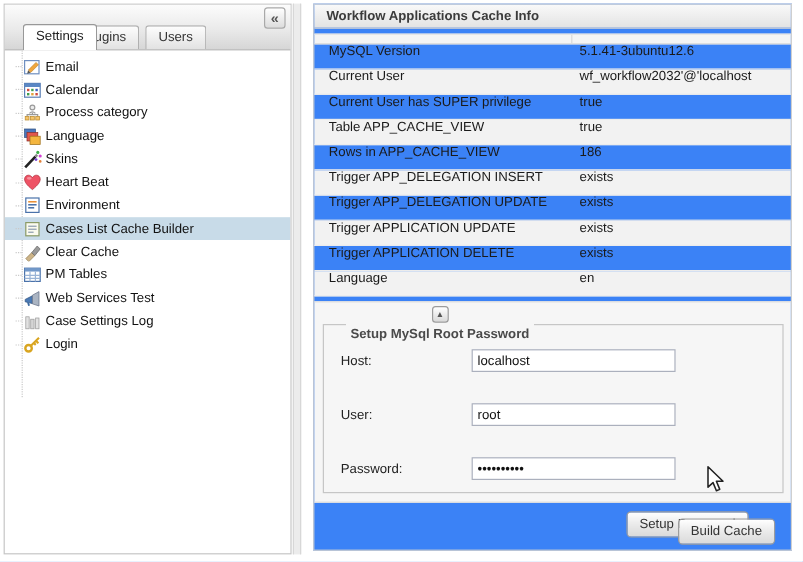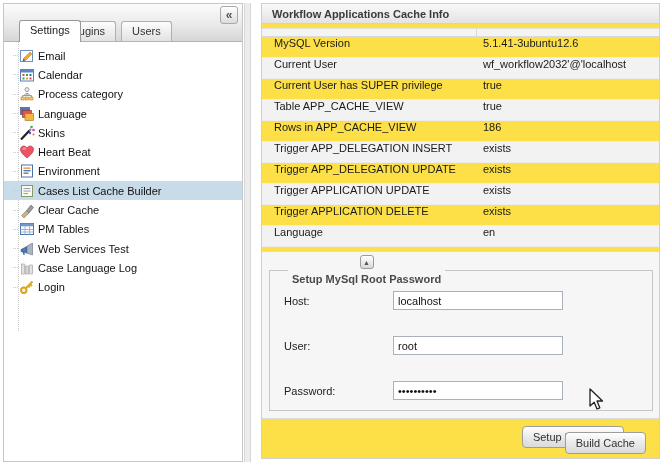--- a/index.html
+++ b/index.html
@@ -25,21 +25,21 @@
   .tree-item::before { content:""; width:5px; border-bottom:1px dotted #c9c9c9; margin-right:1px; }
   .tree-item.selected { background:#c8dbe8; }
   .tree-icon { width:16px; height:16px; margin-right:3px; flex:0 0 16px; }
   .tree-icon svg { width:16px; height:16px; display:block; }
 
   
   #splitter { position:absolute; left:244px; top:3px; width:7px; height:459px; background:#ececec;
               border-left:1px solid #d7d7d7; border-right:1px solid #d7d7d7; cursor:col-resize; }
 
   
-  #main-panel { position:absolute; left:261px; top:3px; width:399px; height:456px; background:#fde047;
+  #main-panel { position:absolute; left:261px; top:3px; width:399px; height:456px; background:#3b82f6;
                 border:1px solid #cfcfcf; }
   #panel-header { height:20px; background:linear-gradient(#f9f9f9,#e3e3e3); border-bottom:1px solid #d2d2d2;
                   font-size:11px; font-weight:bold; color:#3b3b3b; line-height:20px; padding-left:10px; }
   #info-table { margin-top:4px; }
   #col-header { position:relative; height:9px; background:#f4f4f4; border-top:1px solid #e2e2e2;
                 border-bottom:1px solid #d9d9d9; }
   #col-divider { position:absolute; left:214px; top:0; bottom:0; width:1px; background:#d9d9d9; }
   .info-row { display:flex; height:21px; align-items:flex-start; font-size:11px; color:#1a1a1a;
               border-bottom:1px solid #ececec; }
   .info-row:nth-child(even) { background:#f2f2f2; }
@@ -205,21 +205,21 @@
     <span class="tree-label">Web Services Test</span>
   </div>
         <div class="tree-item">
     <span class="tree-icon">
             <svg viewBox="0 0 16 16">
               <rect x="2.5" y="4" width="2.8" height="10" fill="#e2e2e2" stroke="#9a9a9a" stroke-width=".6"></rect>
               <rect x="6.6" y="6" width="2.8" height="8" fill="#d5d5d5" stroke="#9a9a9a" stroke-width=".6"></rect>
               <rect x="10.7" y="5" width="2.8" height="9" fill="#e2e2e2" stroke="#9a9a9a" stroke-width=".6"></rect>
             </svg>
           </span>
-    <span class="tree-label">Case Language Log</span>
+    <span class="tree-label">Case Settings Log</span>
   </div>
         <div class="tree-item">
     <span class="tree-icon">
             <svg viewBox="0 0 16 16">
               <circle cx="4.8" cy="11.2" r="2.7" fill="none" stroke="#d9a520" stroke-width="2"></circle>
               <path d="M7 9 L13.5 2.5 M11 5 l2 2 M9.2 6.8 l1.6 1.6" stroke="#d9a520" stroke-width="1.8" fill="none"></path>
             </svg>
           </span>
     <span class="tree-label">Login</span>
   </div>

